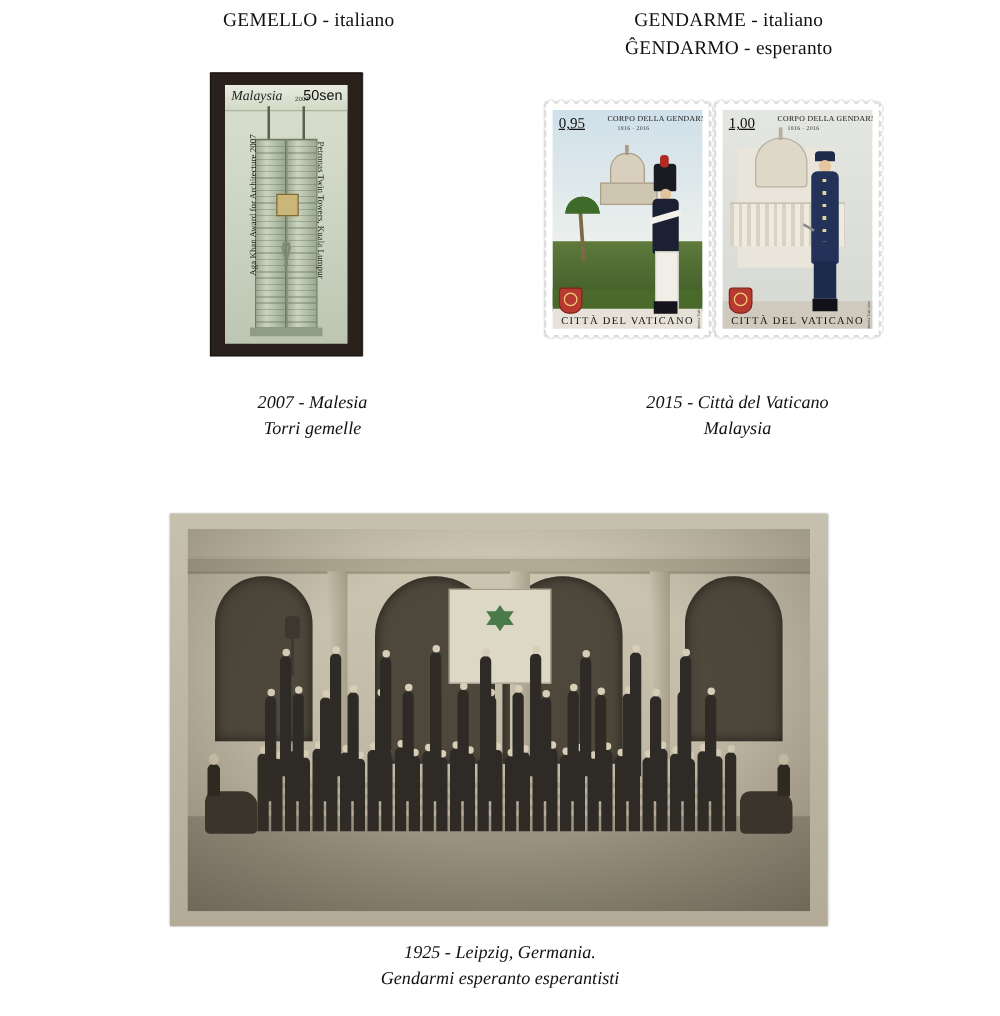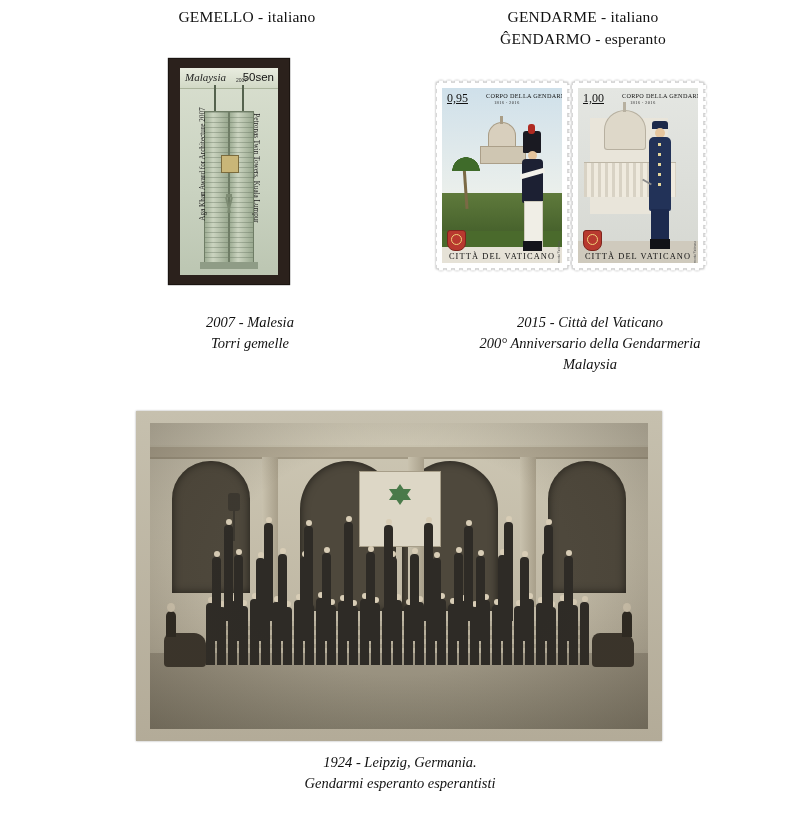--- a/index.html
+++ b/index.html
@@ -662,21 +662,20 @@
     </div>
   </div>
 
   <div class="caption" id="cap-left">
     <div>2007 - Malesia</div>
     <div>Torri gemelle</div>
   </div>
 
   <div class="caption" id="cap-right">
     <div>2015 - Città del Vaticano</div>
-    <div>200° Anniversario della Gendarmeria</div>
     <div>Malaysia</div>
   </div>
 
   <div id="photo-gendarmi">
     <div class="ph-mat"></div>
     <div class="ph-frame">
       <div class="ph-facade"></div>
       <div class="ph-cornice"></div>
 
       <div class="ph-arch a1"></div>
@@ -763,17 +762,17 @@
       </div>
 
       <div class="ph-horse left"></div>
       <div class="ph-horse right"></div>
 
       <div class="ph-vignette"></div>
     </div>
   </div>
 
   <div class="caption" id="cap-bottom">
-    <div>1924 - Leipzig, Germania.</div>
+    <div>1925 - Leipzig, Germania.</div>
     <div>Gendarmi esperanto esperantisti</div>
   </div>
 
 </div>
 
 </body></html>

